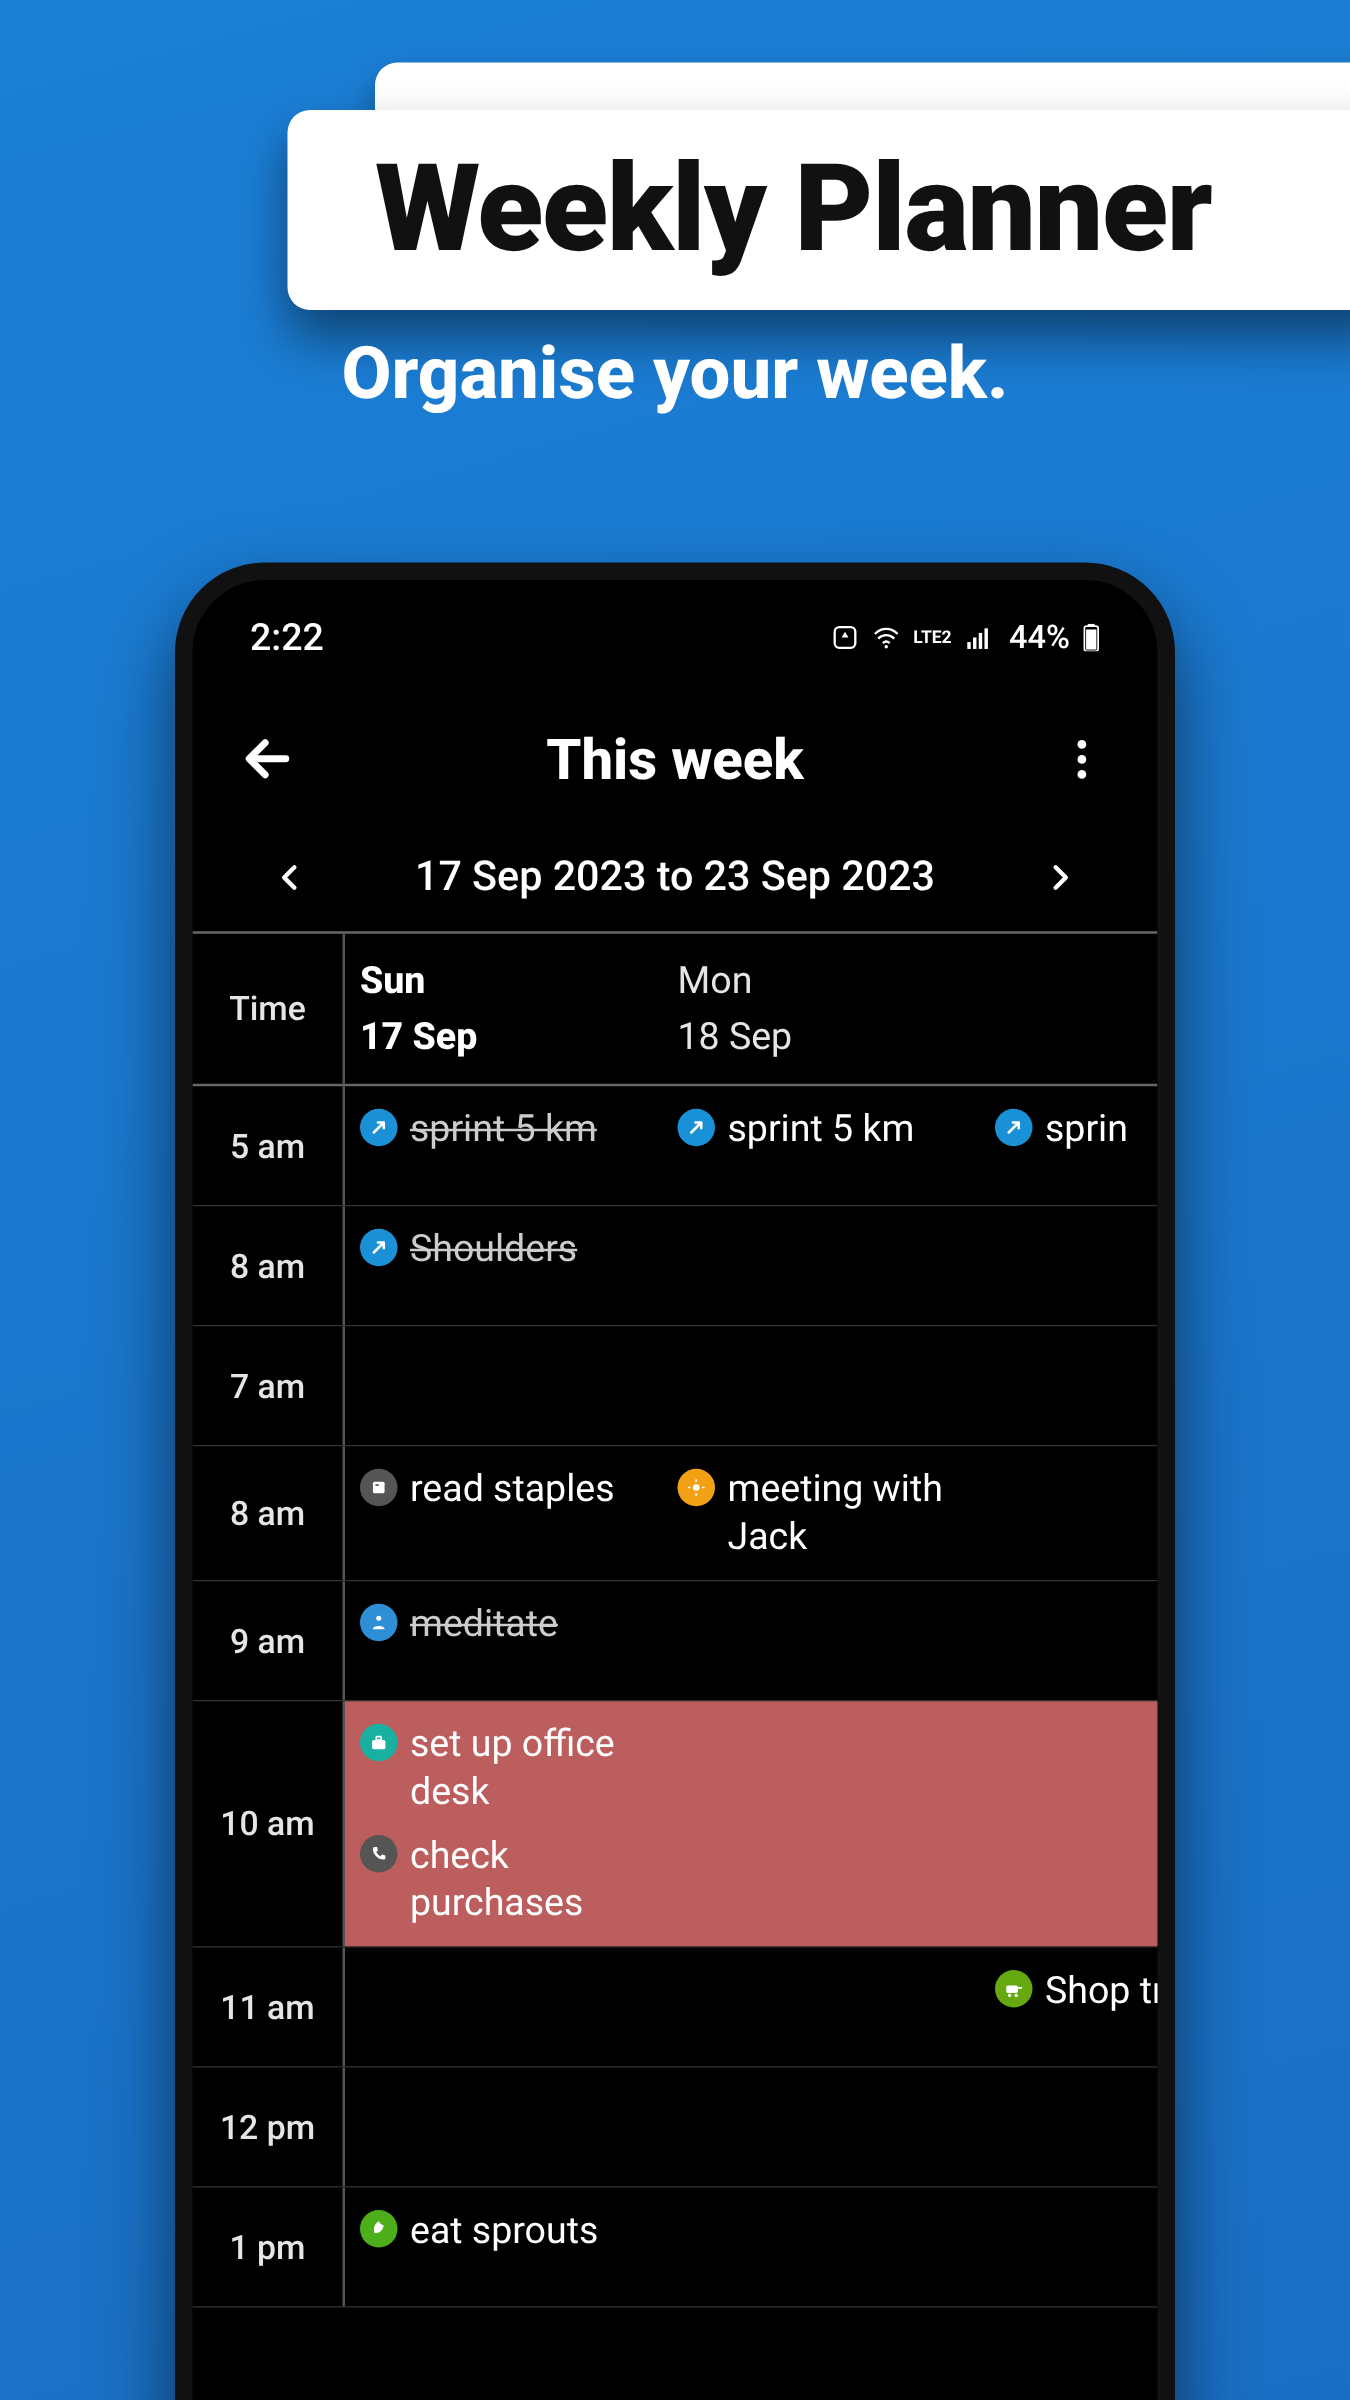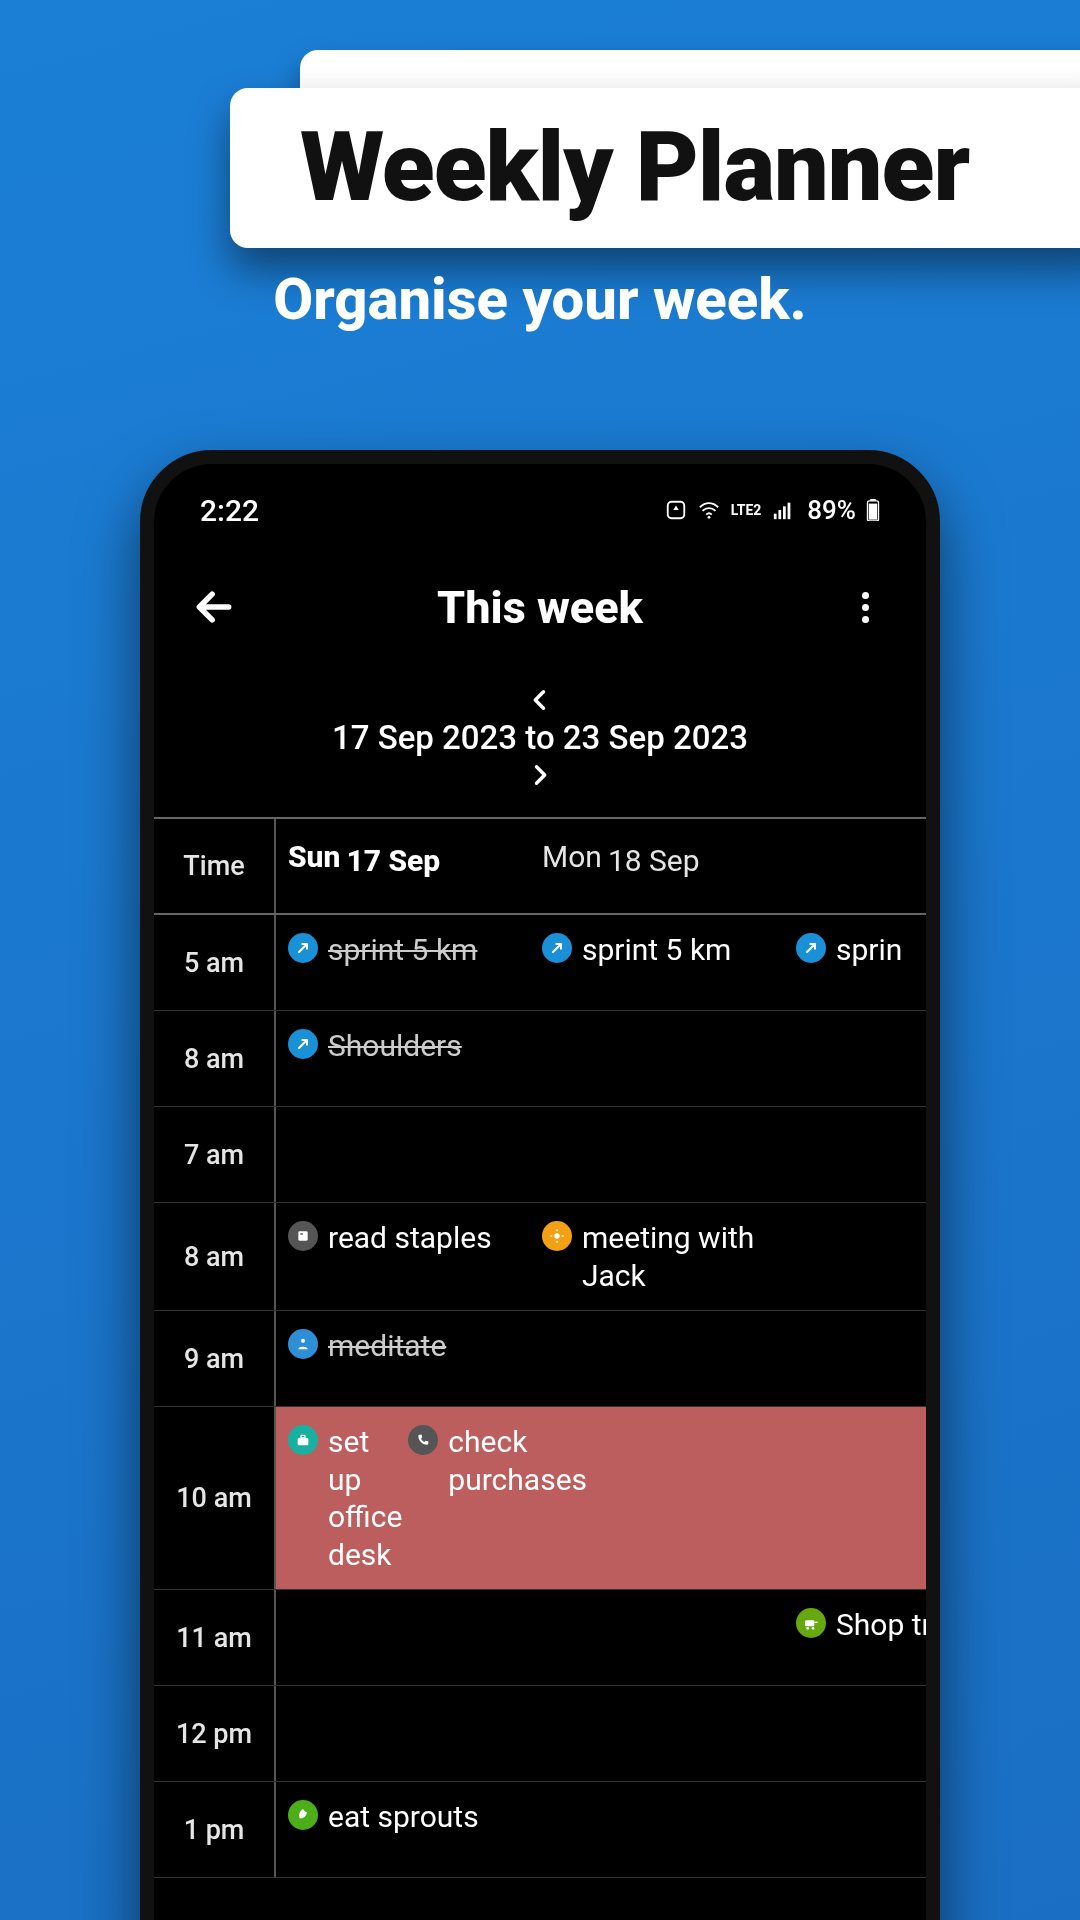--- a/index.html
+++ b/index.html
@@ -69,21 +69,21 @@
     display: flex; align-items: center; justify-content: space-between;
     padding: 36px 36px 20px 36px; height: 130px;
   }
   .back-arrow { width: 48px; height: 48px; display: flex; align-items:center; justify-content:center; }
   .header-title { font-size: 45px; font-weight: 800; color: #fff; }
   .more-menu { width: 48px; height: 48px; display: flex; align-items:center; justify-content:center; flex-direction: column; gap: 5px; }
   .more-menu span { width: 7px; height: 7px; background:#fff; border-radius:50%; }
 
   .date-nav {
     display: flex; align-items: center; justify-content: space-between;
-    padding: 18px 60px 24px 60px; color: #fff; flex-direction: column;
+    padding: 18px 60px 24px 60px; color: #fff;
   }
   .date-range { font-size: 33px; font-weight: 500; }
   .chev { width: 36px; height: 36px; display:flex; align-items:center; justify-content:center; }
 
   .grid {
     border-top: 2px solid #666;
     display: flex; flex-direction: column;
   }
   .row { display: flex; border-bottom: 1px solid #333; min-height: 96px; align-items: stretch; }
   .row.header-row { border-bottom: 2px solid #666; }
@@ -91,21 +91,21 @@
     width: 122px; flex: none;
     border-right: 2px solid #555;
     display: flex; align-items: center; justify-content: center;
     color: #e5e5e5; font-size: 27px; font-weight: 500;
     padding: 12px 0;
   }
   .header-row .time-col { font-weight: 500; padding: 14px 0; }
   .day-col {
     width: 254px; flex: none;
     padding: 12px 12px;
-    display: flex; flex-direction: row; gap: 6px;
+    display: flex; flex-direction: column; gap: 6px;
     color: #fff; font-size: 30px;
   }
   .header-row .day-col { padding: 20px 12px; }
   .day-head-line1 { font-size: 30px; color:#e5e5e5; }
   .day-head-line2 { font-size: 30px; color:#e5e5e5; margin-top: 4px; }
   .day-head-bold { font-weight: 800; color:#fff; }
 
   .event { display: flex; align-items: flex-start; gap: 10px; padding: 4px 0; }
   .event .dot {
     width: 30px; height: 30px; border-radius: 50%; flex: none;
@@ -146,21 +146,21 @@
           <path d="M2 9c6-6 14-6 20 0M5 13c4-4 10-4 14 0M9 17c2-2 4-2 6 0" stroke="#fff" stroke-width="2" fill="none"></path>
           <circle cx="12" cy="20" r="1.5" fill="#fff"></circle>
         </svg>
       <span style="font-size:14px;line-height:1;font-weight:700">LTE2</span>
       <svg viewBox="0 0 24 24" width="24" height="22">
           <rect x="2" y="16" width="3" height="6" fill="#fff"></rect>
           <rect x="7" y="12" width="3" height="10" fill="#fff"></rect>
           <rect x="12" y="8" width="3" height="14" fill="#fff"></rect>
           <rect x="17" y="4" width="3" height="18" fill="#fff"></rect>
         </svg>
-      <span class="battery-text">89%</span>
+      <span class="battery-text">44%</span>
       <svg viewBox="0 0 14 24" width="14" height="22">
           <rect x="4" y="0" width="6" height="2" fill="#fff"></rect>
           <rect x="1" y="2" width="12" height="22" rx="2" fill="none" stroke="#fff" stroke-width="1.5"></rect>
           <rect x="2.5" y="5" width="9" height="17.5" fill="#fff"></rect>
         </svg>
     </div>
   </div>
 
   <div class="app-header">
     <div class="back-arrow">

